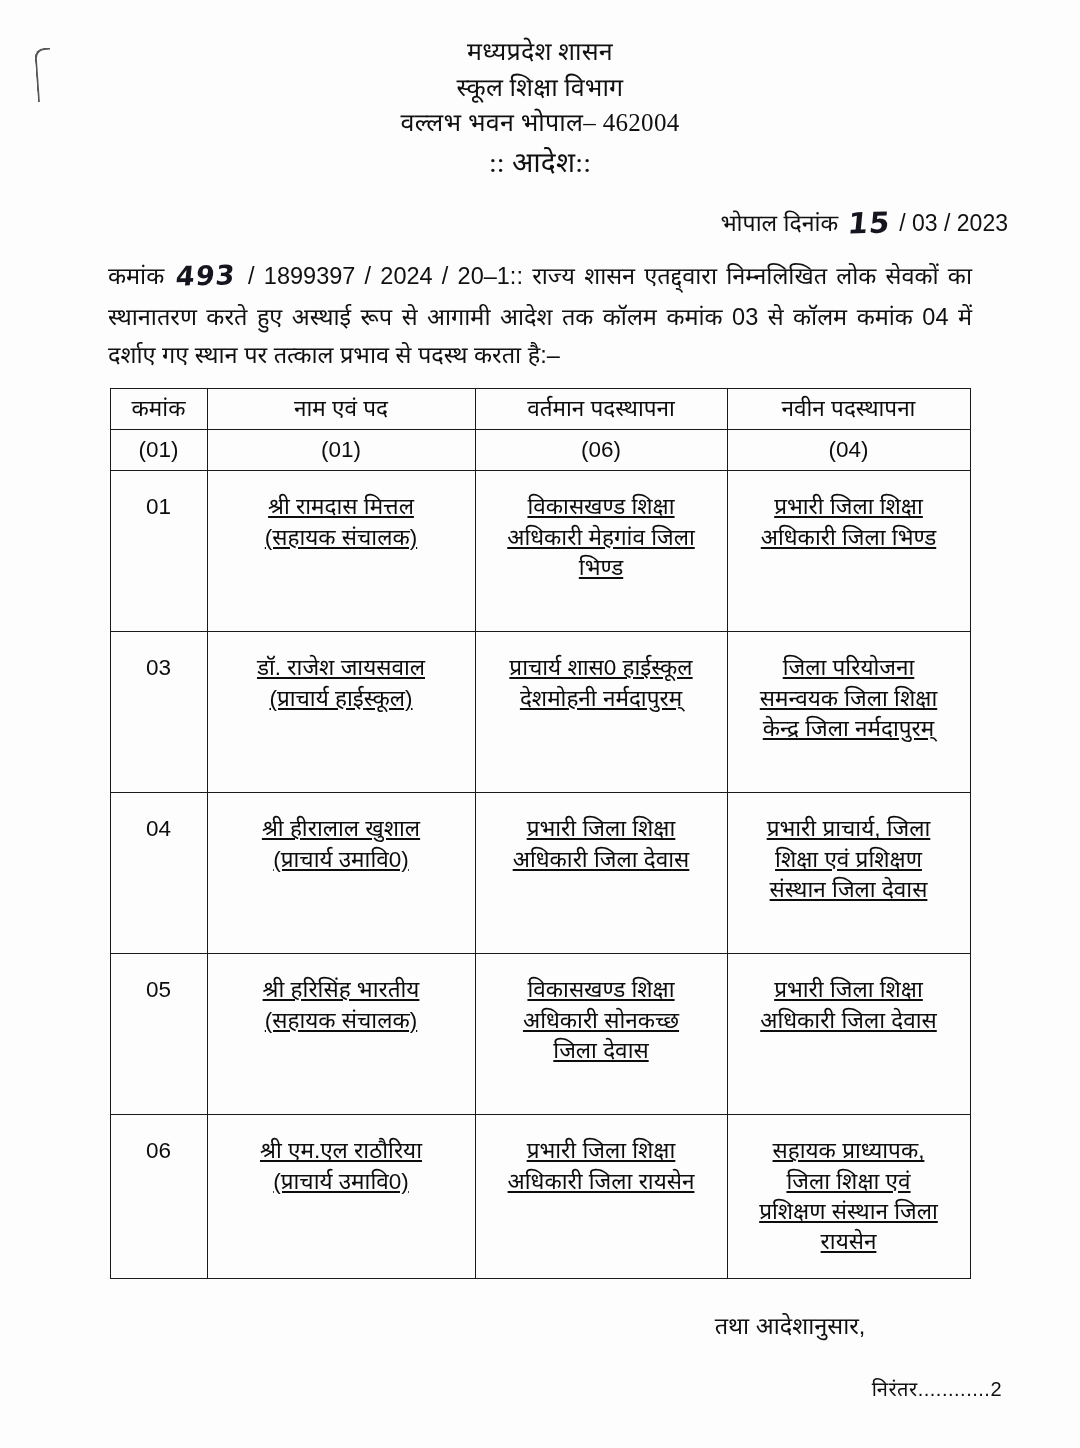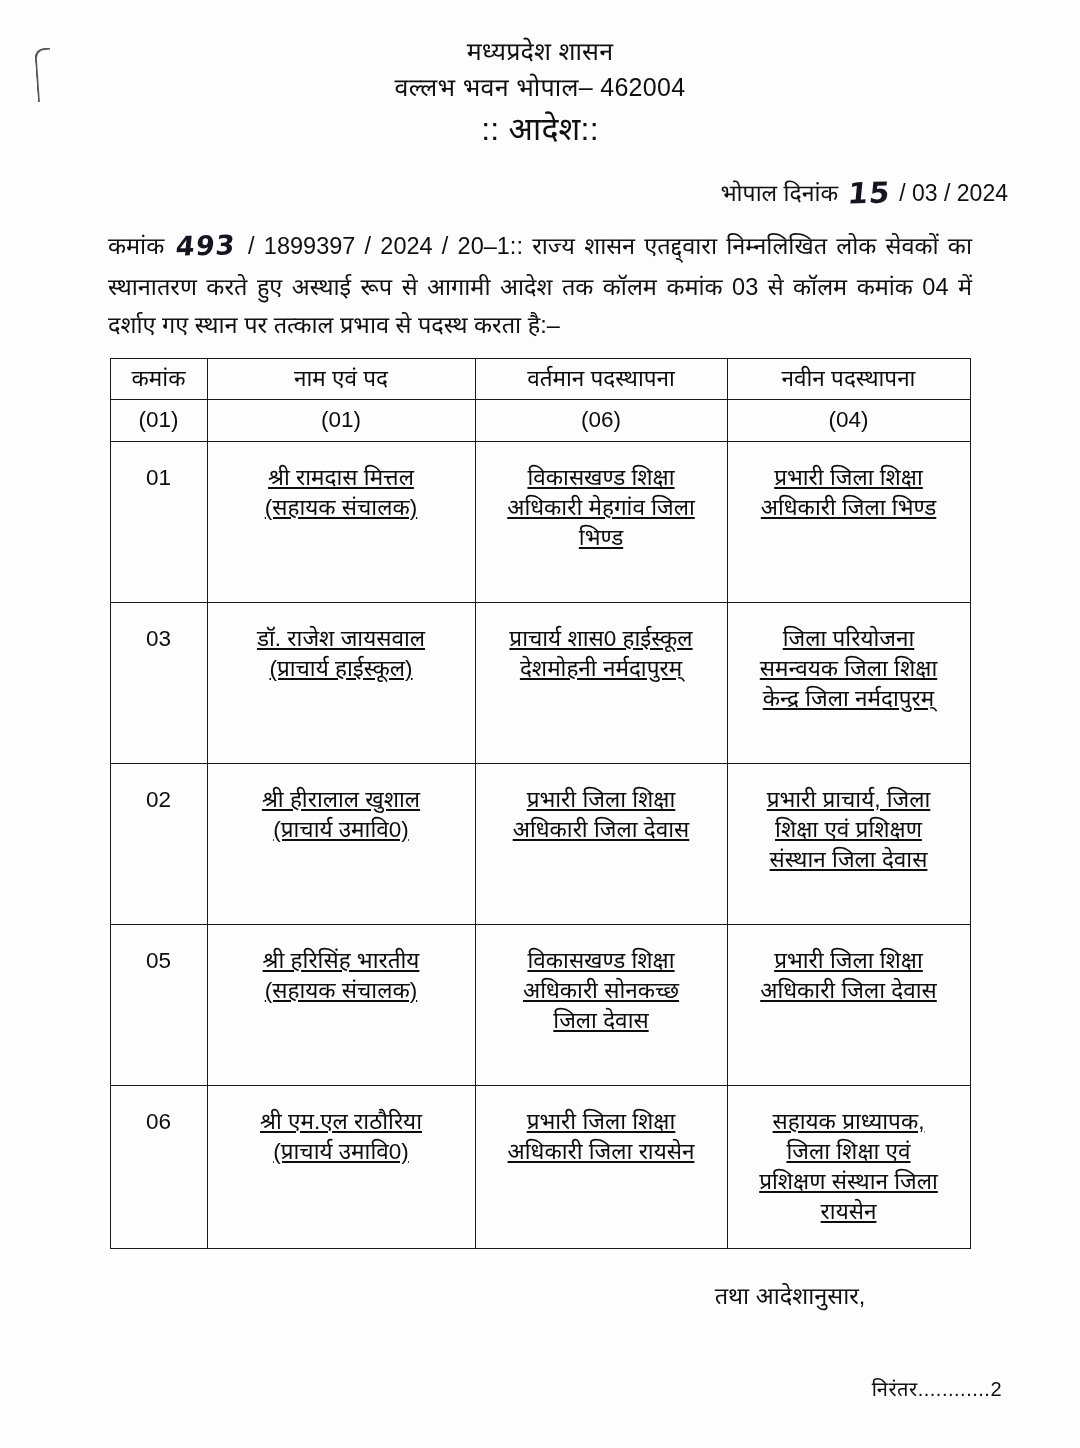--- a/index.html
+++ b/index.html
@@ -36,29 +36,30 @@
     border-top: 2px solid #3a3a3a;
     border-top-left-radius: 10px;
     transform: rotate(-4deg);
     opacity: .85;
   }
 
   
   .header {
     text-align: center;
     padding-top: 34px;
+    font-family: Liberation Serif, serif;
   }
   .header div {
     font-size: 25px;
     line-height: 1.42;
     letter-spacing: .2px;
     font-weight: 400;
   }
   .header .addr { letter-spacing: .3px; }
-  .header .aadesh { font-size: 32px; margin-top: 2px; }
+  .header .aadesh { font-size: 28px; margin-top: 2px; }
 
   
   .dateline {
     text-align: right;
     padding-right: 72px;
     margin-top: 24px;
     font-size: 23px;
     white-space: nowrap;
   }
 
@@ -133,31 +134,32 @@
 </style>
 </head>
 <body>
 
 <div class="page">
 
   <div class="margin-mark"></div>
 
   <div class="header">
     <div>मध्यप्रदेश शासन</div>
+    <div>स्कूल शिक्षा विभाग</div>
     <div class="addr">वल्लभ भवन भोपाल– 462004</div>
     <div class="aadesh">:: आदेश::</div>
   </div>
 
   <div class="dateline">
     <span>भोपाल दिनांक</span>
     <span class="hand">15</span>
     <span>/</span>
     <span>03</span>
     <span>/</span>
-    <span>2024</span>
+    <span>2023</span>
   </div>
 
   <div class="bodytext">
     <span>कमांक</span>
     <span class="hand small">493</span>
     <span>/ 1899397 / 2024 / 20–1::</span>
     <span>राज्य शासन एतद्द्वारा निम्नलिखित लोक सेवकों का स्थानातरण करते हुए अस्थाई रूप से आगामी आदेश तक कॉलम कमांक 03 से कॉलम कमांक 04 में दर्शाए गए स्थान पर तत्काल प्रभाव से पदस्थ करता है:–</span>
   </div>
 
   <table class="order-table">
@@ -208,21 +210,21 @@
             <span class="cell-line">प्राचार्य शास0 हाईस्कूल</span>
             <span class="cell-line">देशमोहनी नर्मदापुरम्</span>
           </td>
           <td>
             <span class="cell-line">जिला परियोजना</span>
             <span class="cell-line">समन्वयक जिला शिक्षा</span>
             <span class="cell-line">केन्द्र जिला नर्मदापुरम्</span>
           </td>
         </tr>
         <tr class="row-body">
-          <td class="sn">02</td>
+          <td class="sn">04</td>
           <td>
             <span class="cell-line">श्री हीरालाल खुशाल</span>
             <span class="cell-line">(प्राचार्य उमावि0)</span>
           </td>
           <td>
             <span class="cell-line">प्रभारी जिला शिक्षा</span>
             <span class="cell-line">अधिकारी जिला देवास</span>
           </td>
           <td>
             <span class="cell-line">प्रभारी प्राचार्य, जिला</span>

